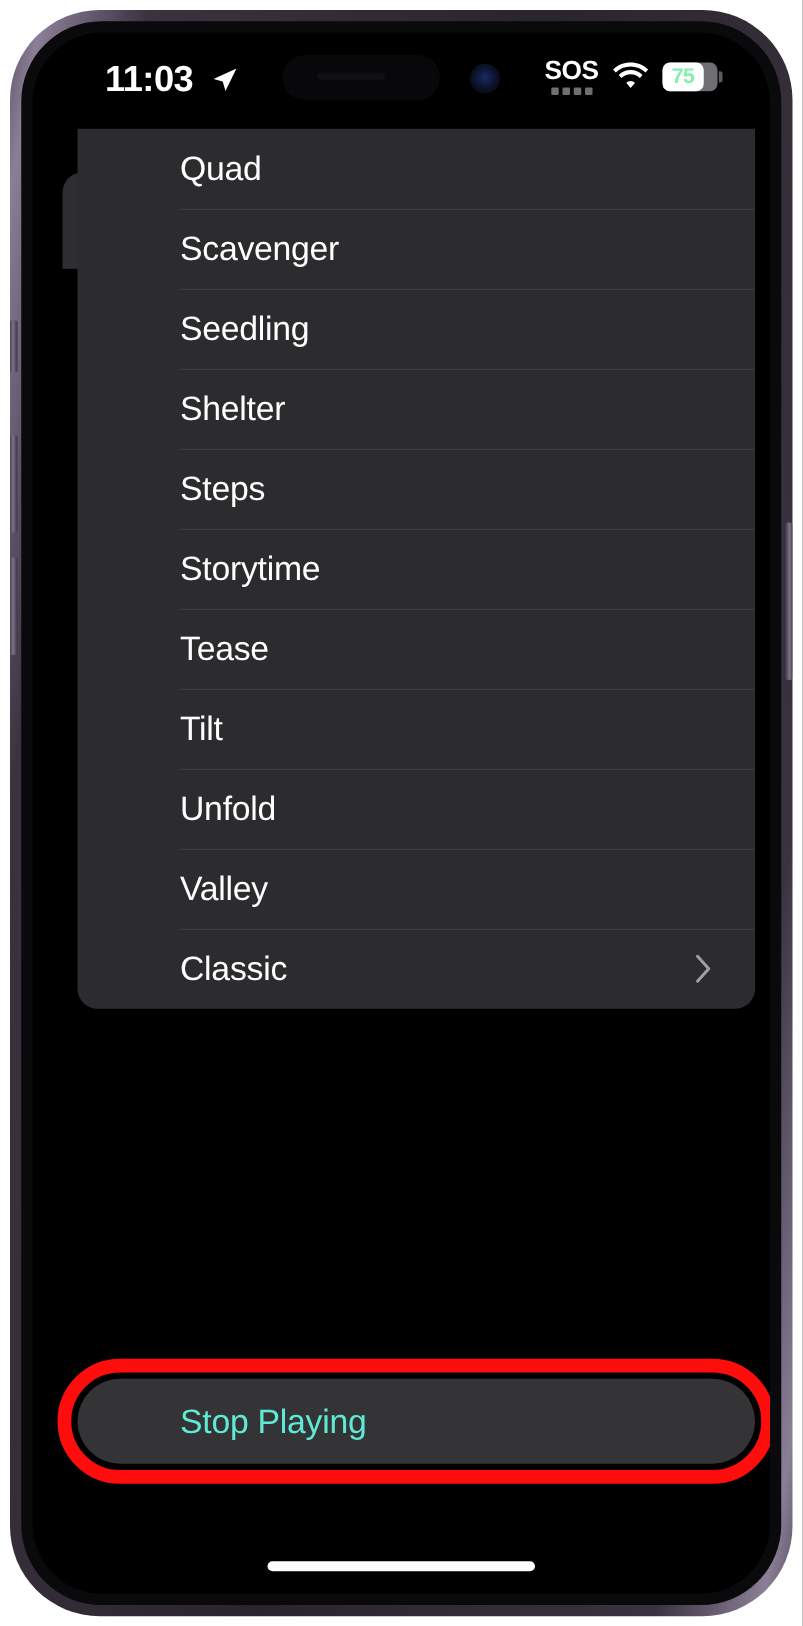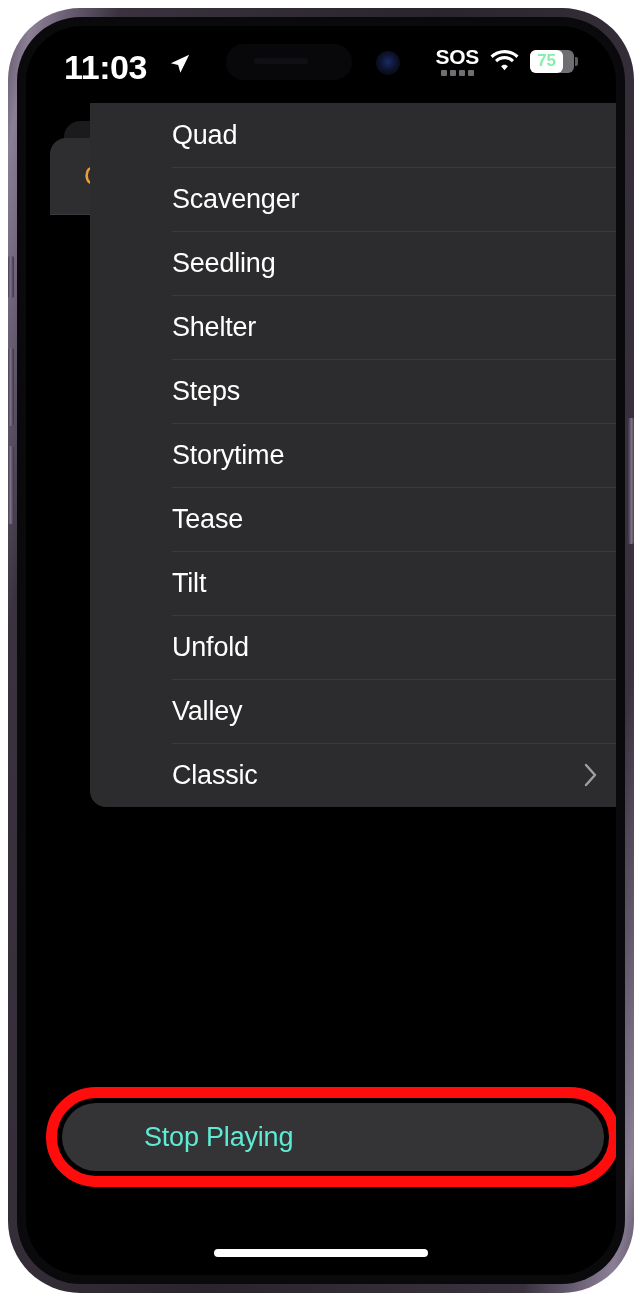--- a/index.html
+++ b/index.html
@@ -72,23 +72,23 @@
   
   #status-bar {
     position: absolute;
     left: 0; top: 0;
     width: 590px;
     height: 84px;
     color: #fff;
   }
   #status-time {
     position: absolute;
-    left: 38px;
+    left: 58px;
     top: 22px;
-    font-size: 34px;
+    font-size: 29px;
     font-weight: bold;
     letter-spacing: -0.4px;
   }
   #location-icon {
     position: absolute;
     left: 143px;
     top: 27px;
     width: 22px;
     height: 22px;
   }
@@ -250,21 +250,20 @@
 
   
   #tone-list {
     position: absolute;
     left: 36px;
     top: 77px;
     width: 542px;
     background: #2C2C2E;
     border-radius: 0 0 16px 16px;
     overflow: hidden;
-    margin-left: 28px;
   }
   .tone-row {
     position: relative;
     height: 64px;
     display: flex;
     align-items: center;
     padding-left: 82px;
     padding-right: 34px;
     box-sizing: border-box;
     cursor: pointer;

